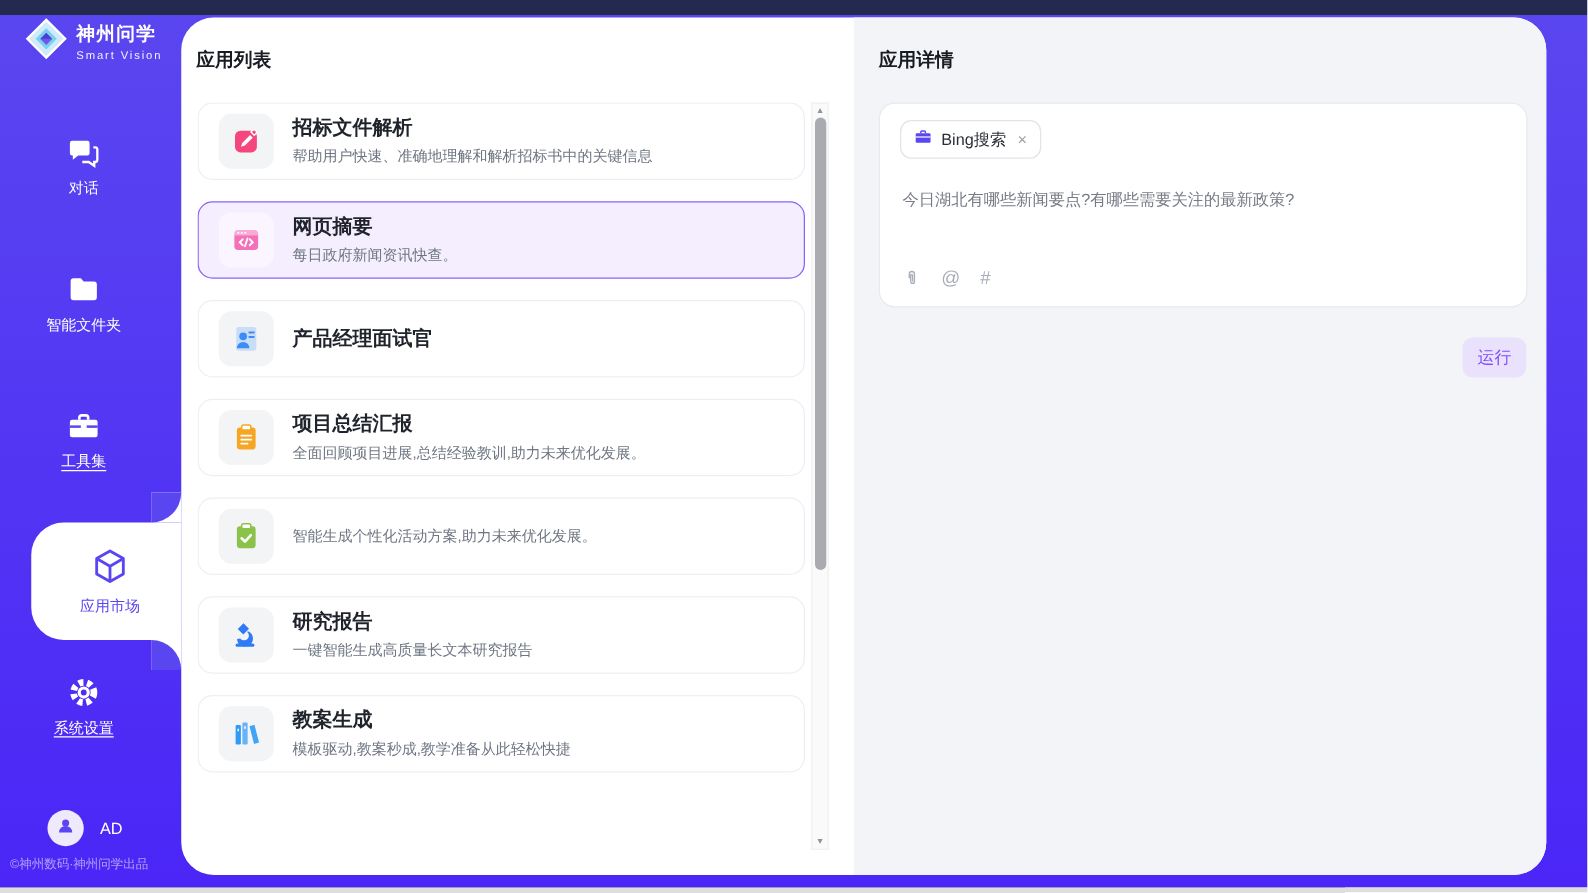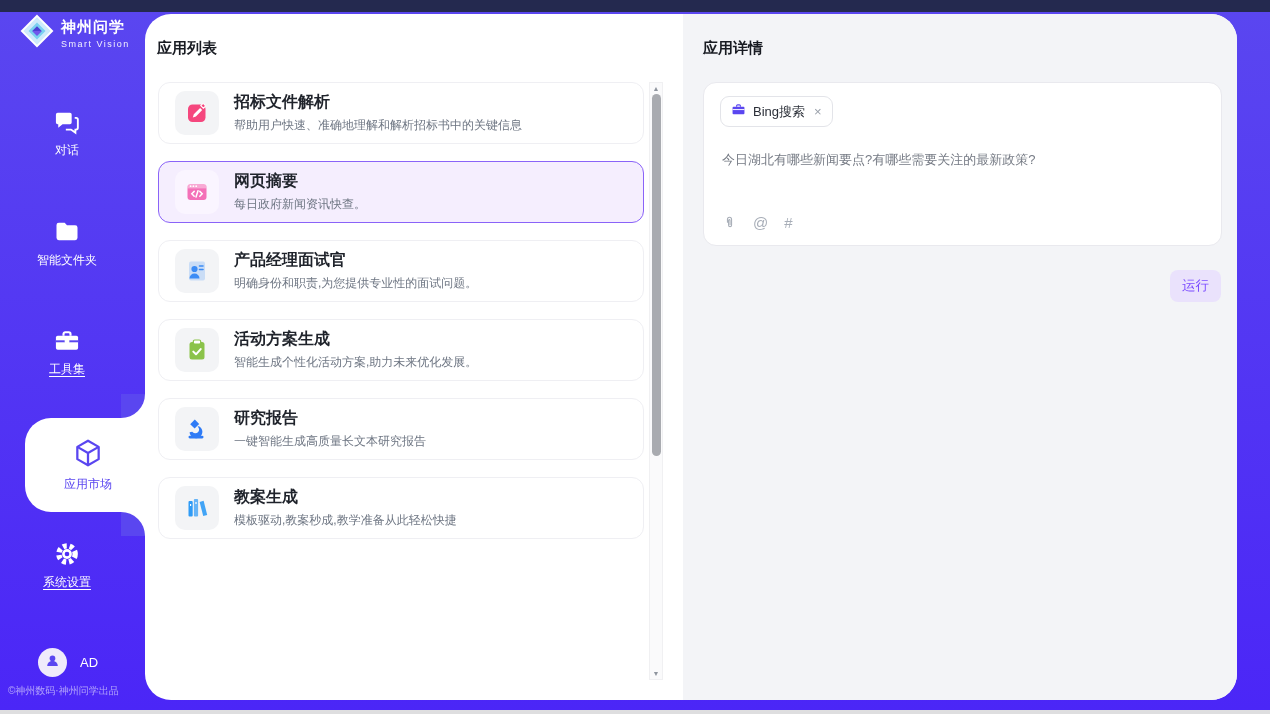--- a/index.html
+++ b/index.html
@@ -202,33 +202,44 @@
         <div class="icon-tile" style="color: rgb(60, 140, 245);">
           <svg viewBox="0 0 24 24">
             <rect x="4" y="2.5" width="16" height="19" rx="2" fill="currentColor" opacity=".22"></rect>
             <path fill="none" stroke="currentColor" stroke-width="1.6" stroke-linecap="round" d="M14.5 7h3.5M14.5 10.5h3.5"></path>
             <circle cx="9.5" cy="10" r="3.1" fill="currentColor"></circle>
             <path fill="currentColor" d="M4.5 19.5a5 5 0 0110 0z"></path>
           </svg>
         </div>
         <div class="app-texts">
           <div class="app-name">产品经理面试官</div>
-          <div class="app-desc">明确身份和职责,为您提供专业性的面试问题。</div>
+        </div>
+      </div>
+      <div class="app-card">
+        <div class="icon-tile" style="color: rgb(245, 166, 35);">
+          <svg viewBox="0 0 24 24">
+            <rect x="4.5" y="4" width="15" height="17.5" rx="2.5" fill="currentColor"></rect>
+            <rect x="8.3" y="2" width="7.4" height="4" rx="1.5" fill="#fff" stroke="currentColor" stroke-width="1.2"></rect>
+            <path stroke="#fff" stroke-width="1.5" stroke-linecap="round" d="M8 10.5h8M8 13.7h8M8 16.9h5"></path>
+          </svg>
+        </div>
+        <div class="app-texts">
+          <div class="app-name">项目总结汇报</div>
+          <div class="app-desc">全面回顾项目进展,总结经验教训,助力未来优化发展。</div>
         </div>
       </div>
       <div class="app-card">
         <div class="icon-tile" style="color: rgb(139, 195, 74);">
           <svg viewBox="0 0 24 24">
             <rect x="4.5" y="4" width="15" height="17.5" rx="2.5" fill="currentColor"></rect>
             <rect x="8.3" y="2" width="7.4" height="4" rx="1.5" fill="#fff" stroke="currentColor" stroke-width="1.2"></rect>
             <path stroke="#fff" stroke-width="2" fill="none" stroke-linecap="round" stroke-linejoin="round" d="M8.3 13.6l2.7 2.7 4.7-5.2"></path>
           </svg>
         </div>
         <div class="app-texts">
-          <div class="app-name">活动方案生成</div>
           <div class="app-desc">智能生成个性化活动方案,助力未来优化发展。</div>
         </div>
       </div>
       <div class="app-card">
         <div class="icon-tile" style="color: rgb(47, 123, 246);">
           <svg viewBox="0 0 24 24">
             <g fill="currentColor">
               <path d="M9.8 2.6l4.4 4.4-4.6 4.6-4.4-4.4z"></path>
               <path d="M14 9.2a6.4 6.4 0 11-9.4 6l2.6-.5a3.8 3.8 0 105.3-5.3z"></path>
               <rect x="3.5" y="18.8" width="15" height="2.6" rx="1.3"></rect>

